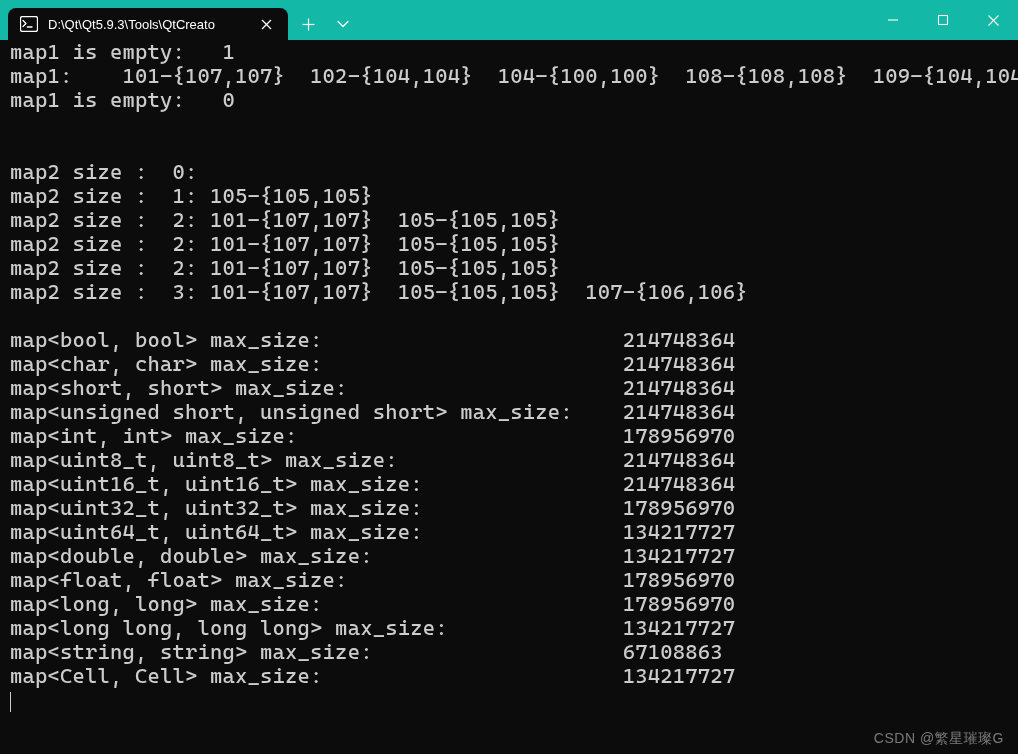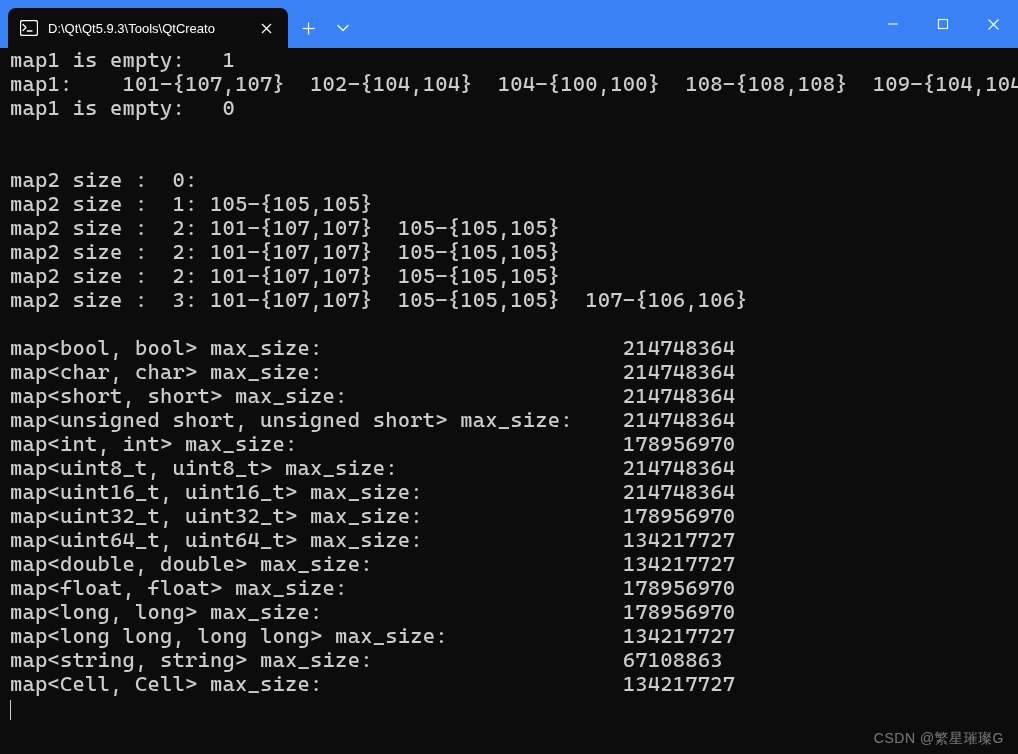--- a/index.html
+++ b/index.html
@@ -9,22 +9,22 @@
     }
     body {
       background: #0c0c0c;
       width: 1018px;
       height: 754px;
       font-family: Consolas, 'Courier New', monospace;
       overflow: hidden;
       position: relative;
     }
     .titlebar {
-      height: 48px;
-      background: #3b82f6;
+      height: 40px;
+      background: #14b8a6;
       display: flex;
       align-items: stretch;
       position: relative;
     }
     .tab {
       display: flex;
       align-items: center;
       background: #0c0c0c;
       border-top-left-radius: 8px;
       border-top-right-radius: 8px;

